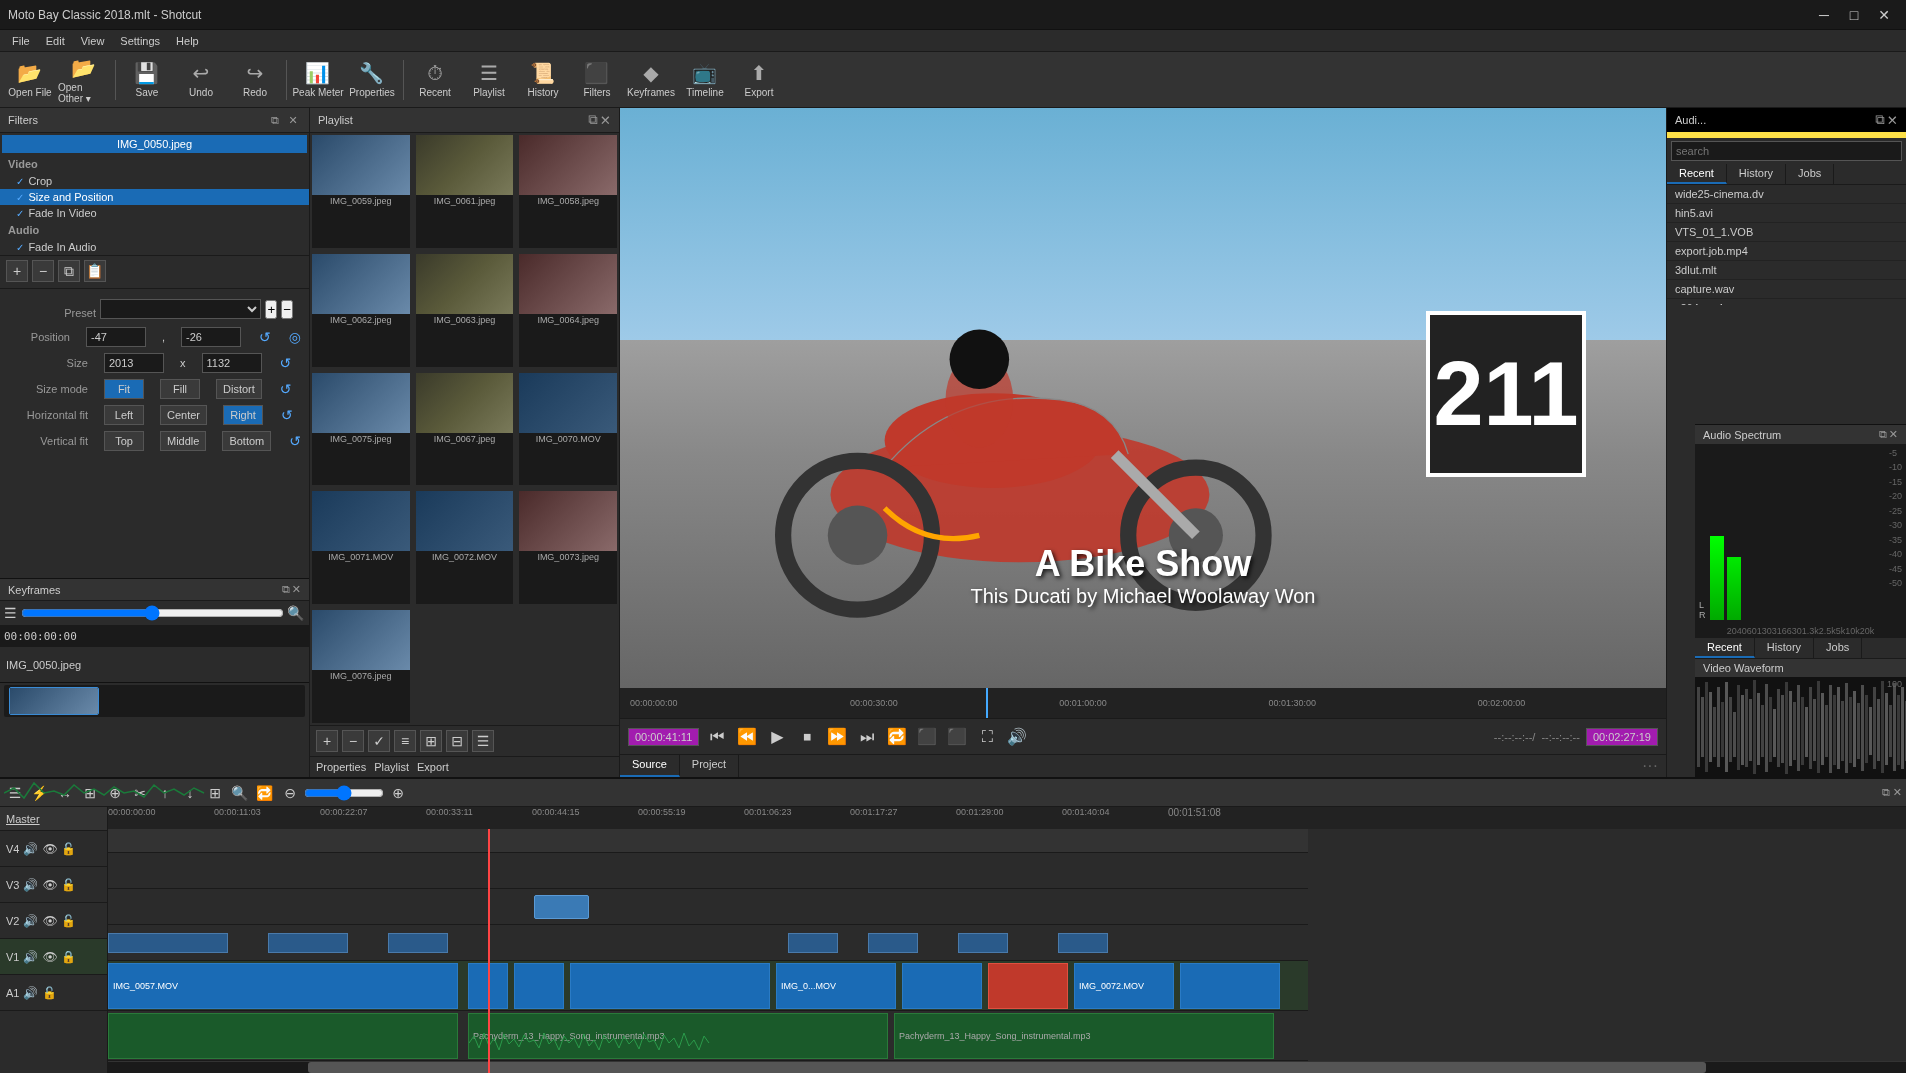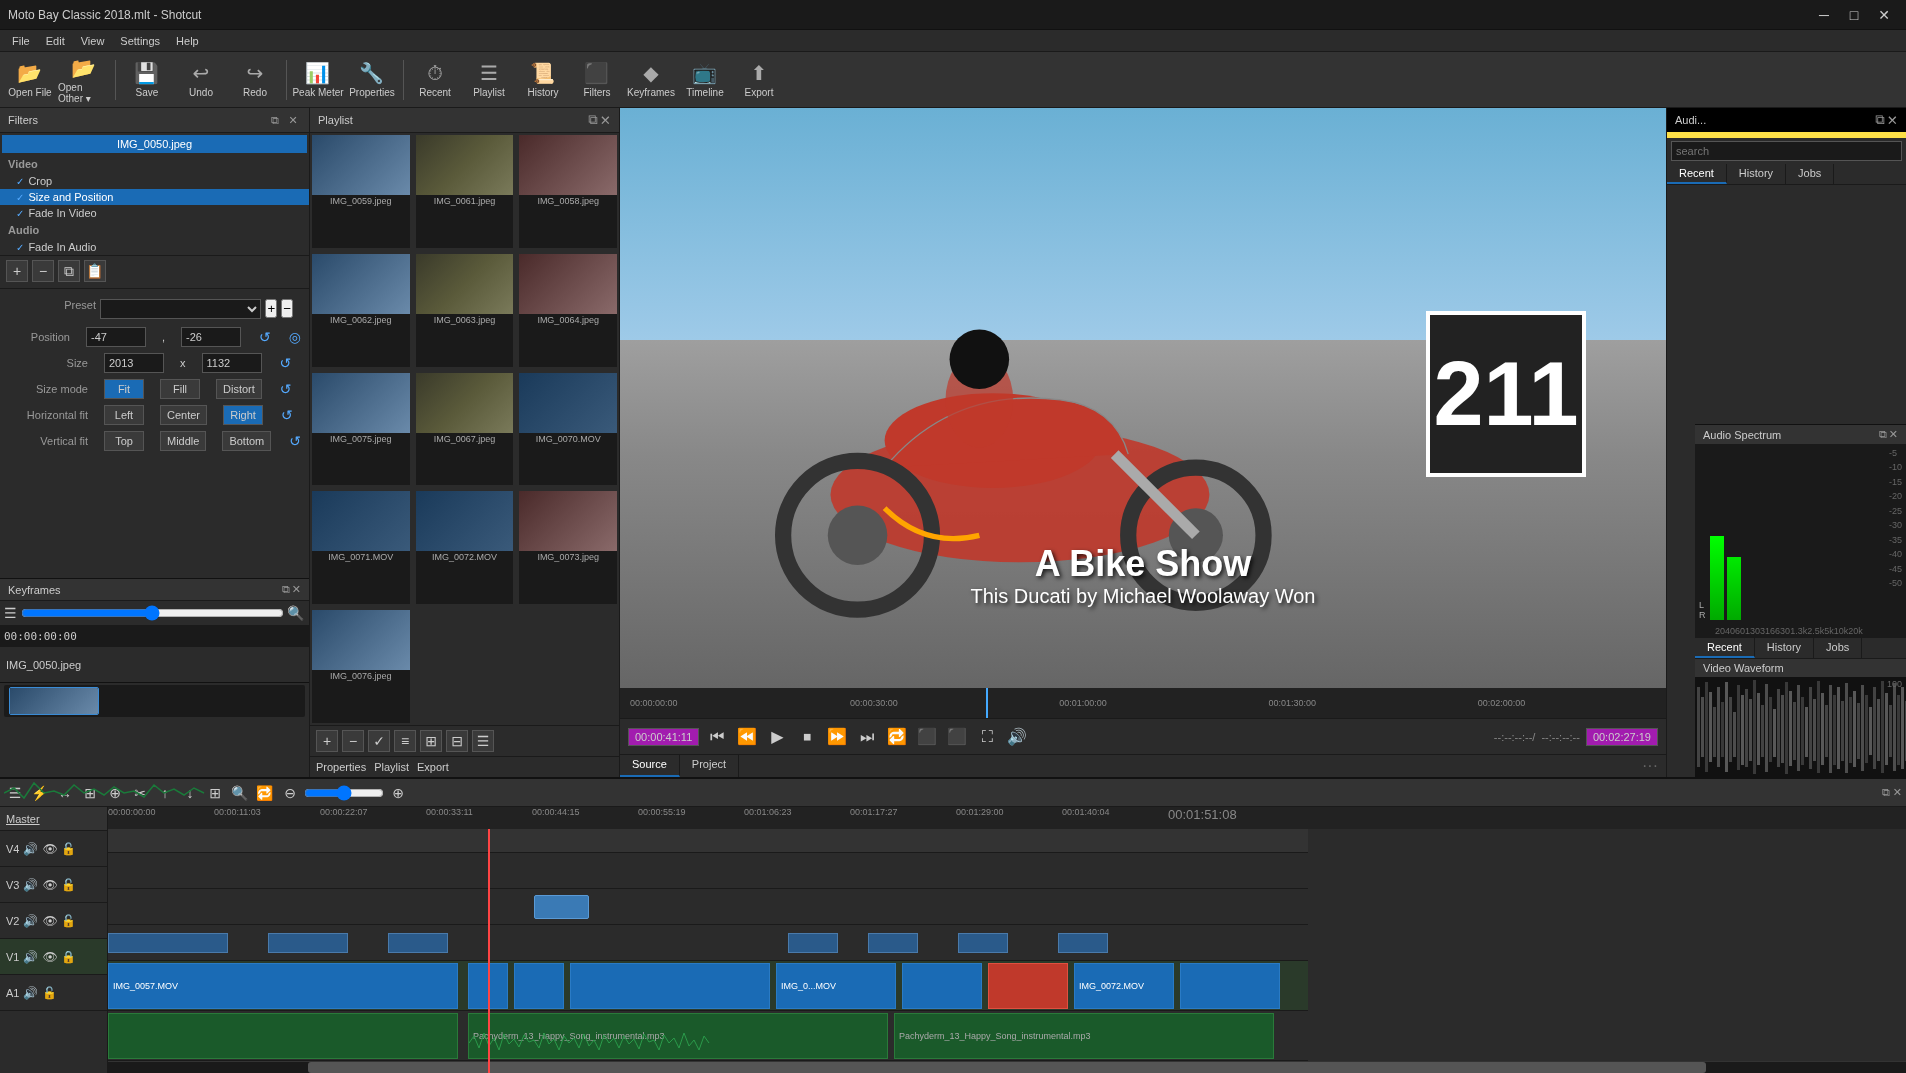--- a/index.html
+++ b/index.html
@@ -484,21 +484,21 @@
     
     
     .thumb-moto1 { background: linear-gradient(135deg, #2a4a6a 0%, #4a6a8a 50%, #6a8aaa 100%); }
     .thumb-moto2 { background: linear-gradient(135deg, #3a3a2a 0%, #5a5a3a 50%, #7a7a5a 100%); }
     .thumb-moto3 { background: linear-gradient(135deg, #4a2a2a 0%, #6a4a4a 50%, #8a6a6a 100%); }
     .thumb-video1 { background: linear-gradient(135deg, #1a3a5a 0%, #3a5a7a 100%); }
     
     
     .preset-row {
       display: flex;
-      align-items: flex-start;
+      align-items: flex-end;
       gap: 4px;
       padding: 2px 8px;
     }
     .preset-select {
       flex: 1;
       background: #1a1a1a;
       border: 1px solid #555;
       color: #ccc;
       height: 20px;
       font-size: 11px;
@@ -903,20 +903,30 @@
       <div style="padding:3px 4px;">
         <input type="text" style="width: 100%; background: rgb(26, 26, 26); border: 1px solid rgb(85, 85, 85); color: rgb(204, 204, 204); height: 20px; padding: 0px 4px; font-size: 11px;" placeholder="search">
       </div>
 
       <div id="right-tabs">
         <div class="right-tab active">Recent</div>
         <div class="right-tab">History</div>
         <div class="right-tab">Jobs</div>
       </div>
 
+      <div id="recent-list">
+        <div class="recent-item">wide25-cinema.dv</div>
+        <div class="recent-item">hin5.avi</div>
+        <div class="recent-item">VTS_01_1.VOB</div>
+        <div class="recent-item">export.job.mp4</div>
+        <div class="recent-item">3dlut.mlt</div>
+        <div class="recent-item">capture.wav</div>
+        <div class="recent-item">x264.mp4</div>
+
+      </div>
 
       <div style="flex:1;"></div>
 
       <div style="border-top:1px solid #111;margin-left:28px;">
         <div style="background:#333;padding:3px 8px;display:flex;justify-content:space-between;align-items:center;font-size:11px;">
           <span>Audio Spectrum</span>
           <div style="display:flex;gap:2px;">
             <button style="background:transparent;border:none;color:#999;cursor:pointer;font-size:11px;">⧉</button>
             <button style="background:transparent;border:none;color:#999;cursor:pointer;font-size:11px;">✕</button>
           </div>
@@ -951,21 +961,21 @@
             <span>-50</span>
           </div>
 
           <div style="position:absolute;bottom:260px;right:4px;left:4px;height:40px;">
             <svg width="100%" height="40">
               <polyline points="0,20 10,15 20,25 30,10 40,20 50,18 60,22 70,12 80,20 90,16 100,22 110,14 120,20 130,18 140,24 150,12 160,20 170,16 180,22 190,15 200,20" fill="none" stroke="#1a7a3a" stroke-width="1.5"></polyline>
             </svg>
           </div>
         </div>
 
-        <div style="display:flex;justify-content:flex-start;padding:2px 20px;font-size:9px;color:#666;background:#1a1a1a;">
+        <div style="display:flex;justify-content:center;padding:2px 20px;font-size:9px;color:#666;background:#1a1a1a;">
           <span>20</span>
           <span>40</span>
           <span>60</span>
           <span>130</span>
           <span>316</span>
           <span>630</span>
           <span>1.3k</span>
           <span>2.5k</span>
           <span>5k</span>
           <span>10k</span>
@@ -1117,21 +1127,21 @@
             <span style="position:absolute;left:0px;font-size:9px;color:#888;">00:00:00:00</span>
             <span style="position:absolute;left:106px;font-size:9px;color:#888;">00:00:11:03</span>
             <span style="position:absolute;left:212px;font-size:9px;color:#888;">00:00:22:07</span>
             <span style="position:absolute;left:318px;font-size:9px;color:#888;">00:00:33:11</span>
             <span style="position:absolute;left:424px;font-size:9px;color:#888;">00:00:44:15</span>
             <span style="position:absolute;left:530px;font-size:9px;color:#888;">00:00:55:19</span>
             <span style="position:absolute;left:636px;font-size:9px;color:#888;">00:01:06:23</span>
             <span style="position:absolute;left:742px;font-size:9px;color:#888;">00:01:17:27</span>
             <span style="position:absolute;left:848px;font-size:9px;color:#888;">00:01:29:00</span>
             <span style="position:absolute;left:954px;font-size:9px;color:#888;">00:01:40:04</span>
-            <span style="position:absolute;left:1060px;font-size:13px;color:#888;">00:01:51:08</span>
+            <span style="position:absolute;left:1060px;font-size:10px;color:#888;">00:01:51:08</span>
           </div>
         </div>
 
         <div id="all-tracks" style="position:relative;width:1200px;">
 
           <div class="playhead" style="height:250px;left:380px;"></div>
 
           <div class="track-row master-track"></div>
 
           <div class="track-row" style="height:36px;"></div>

